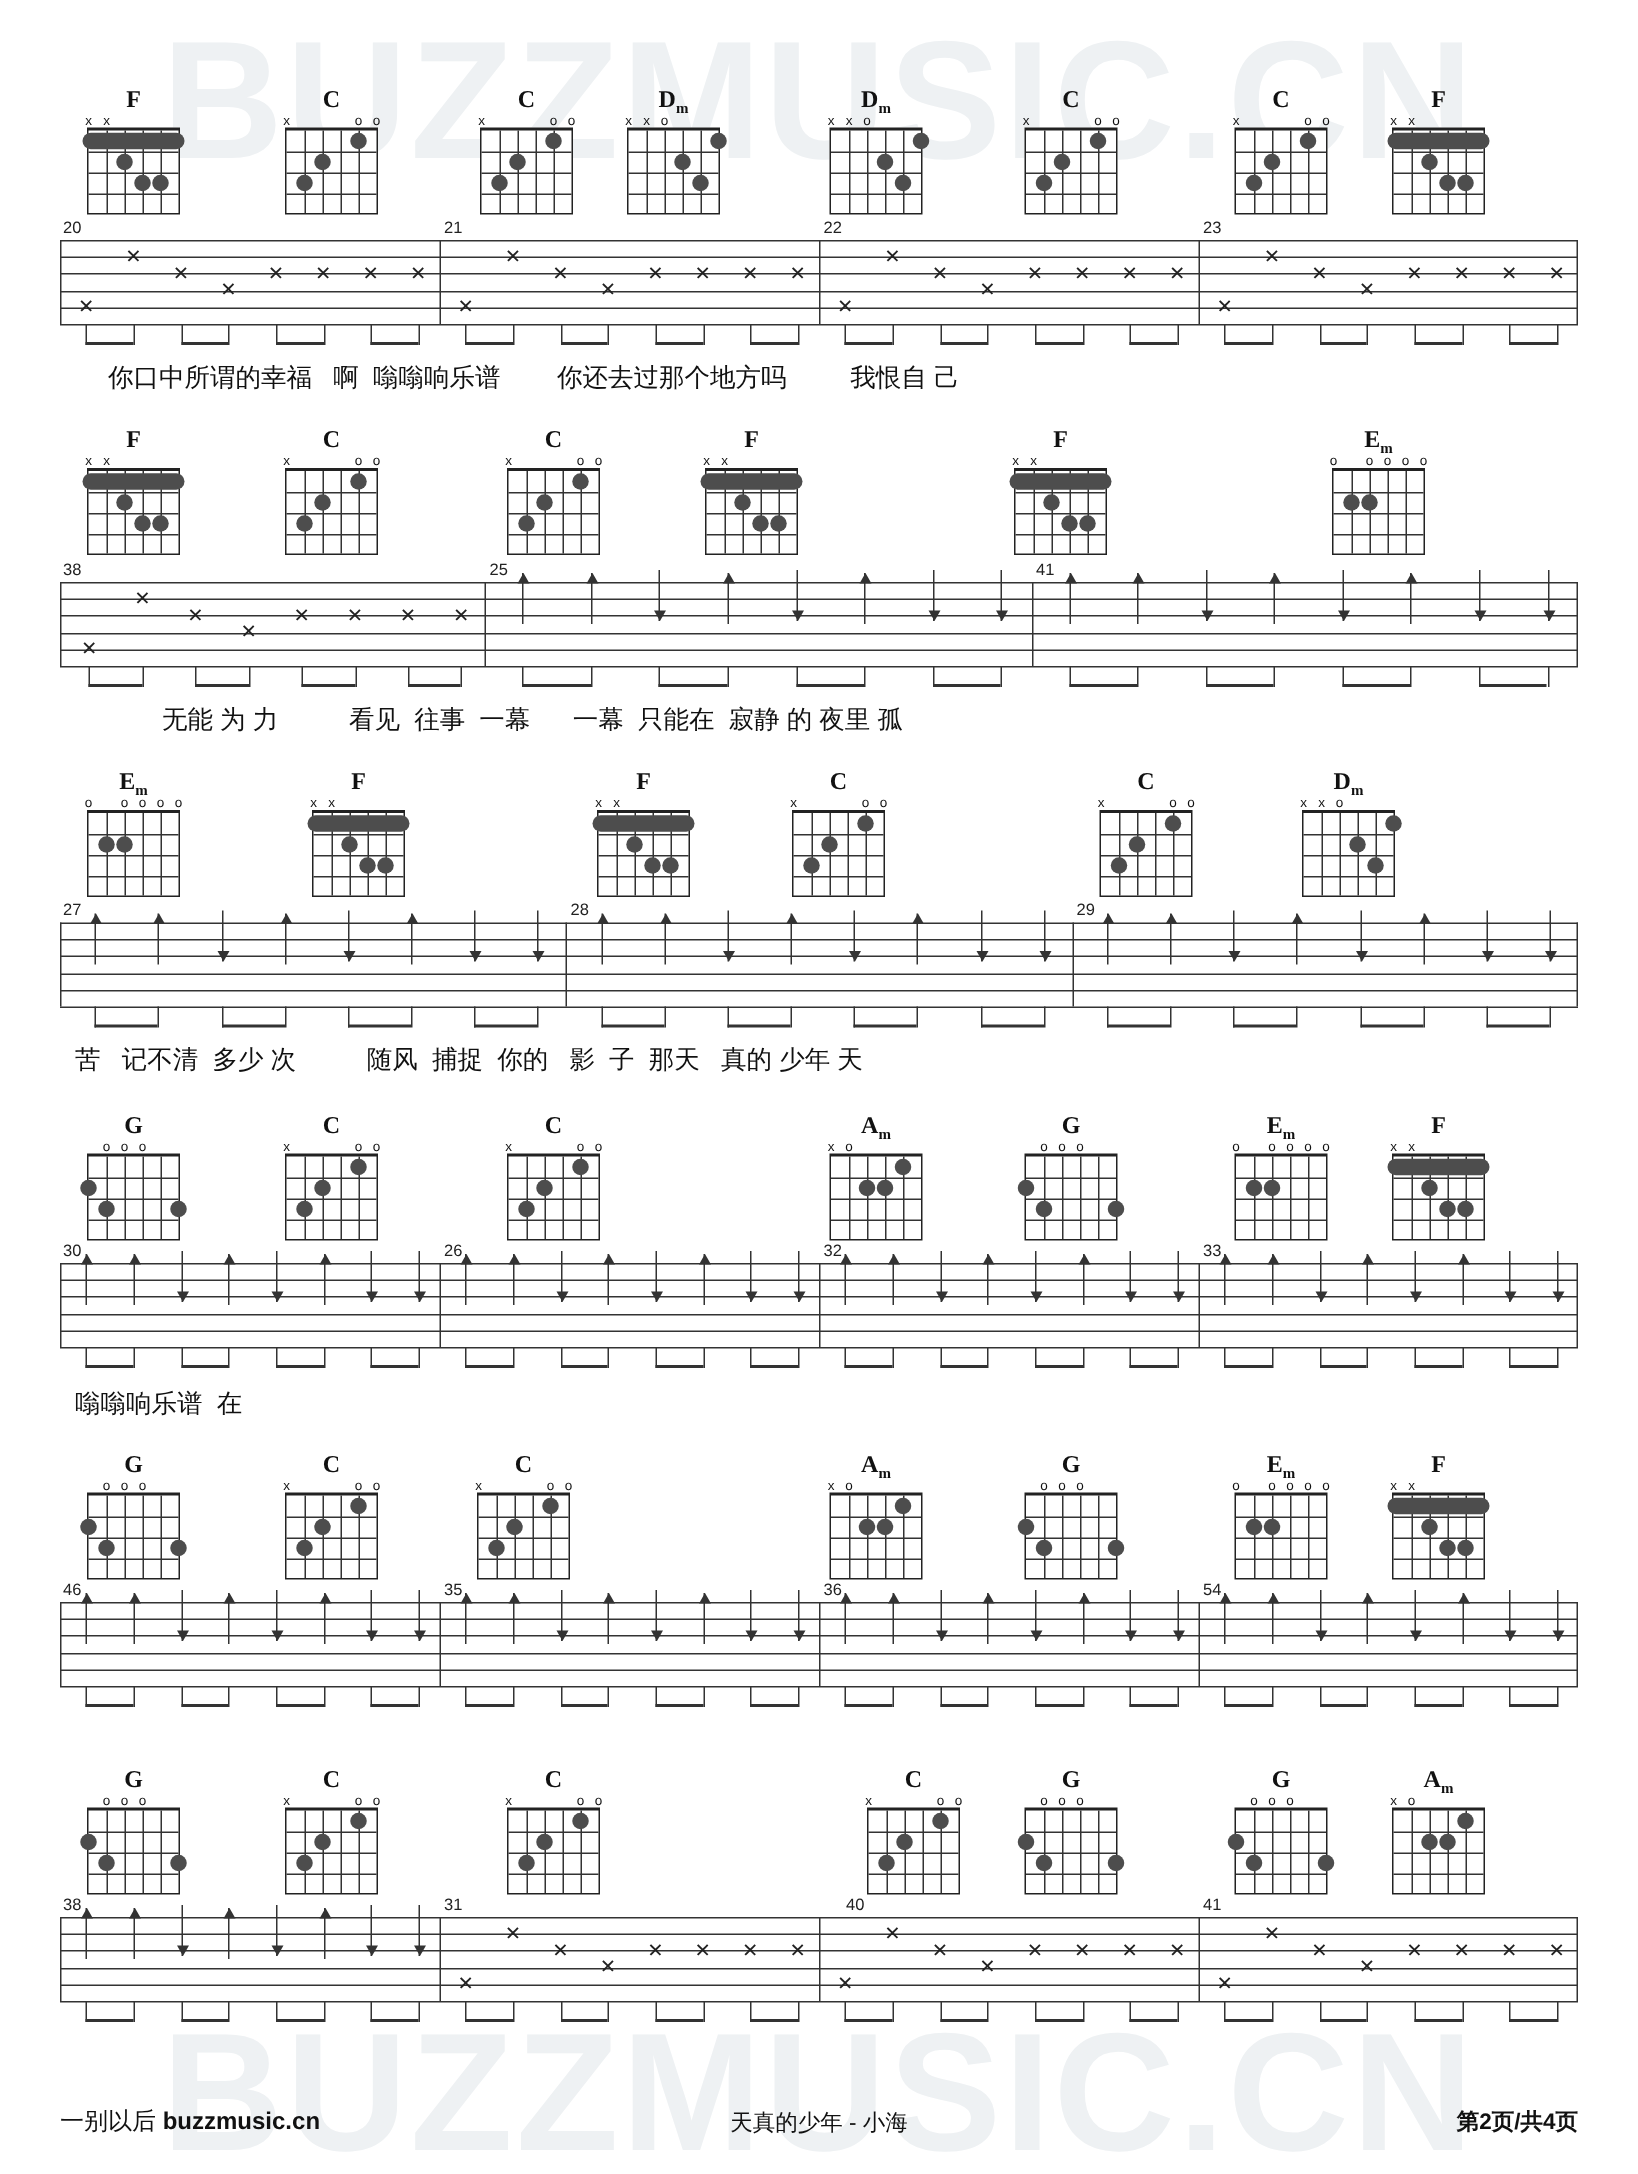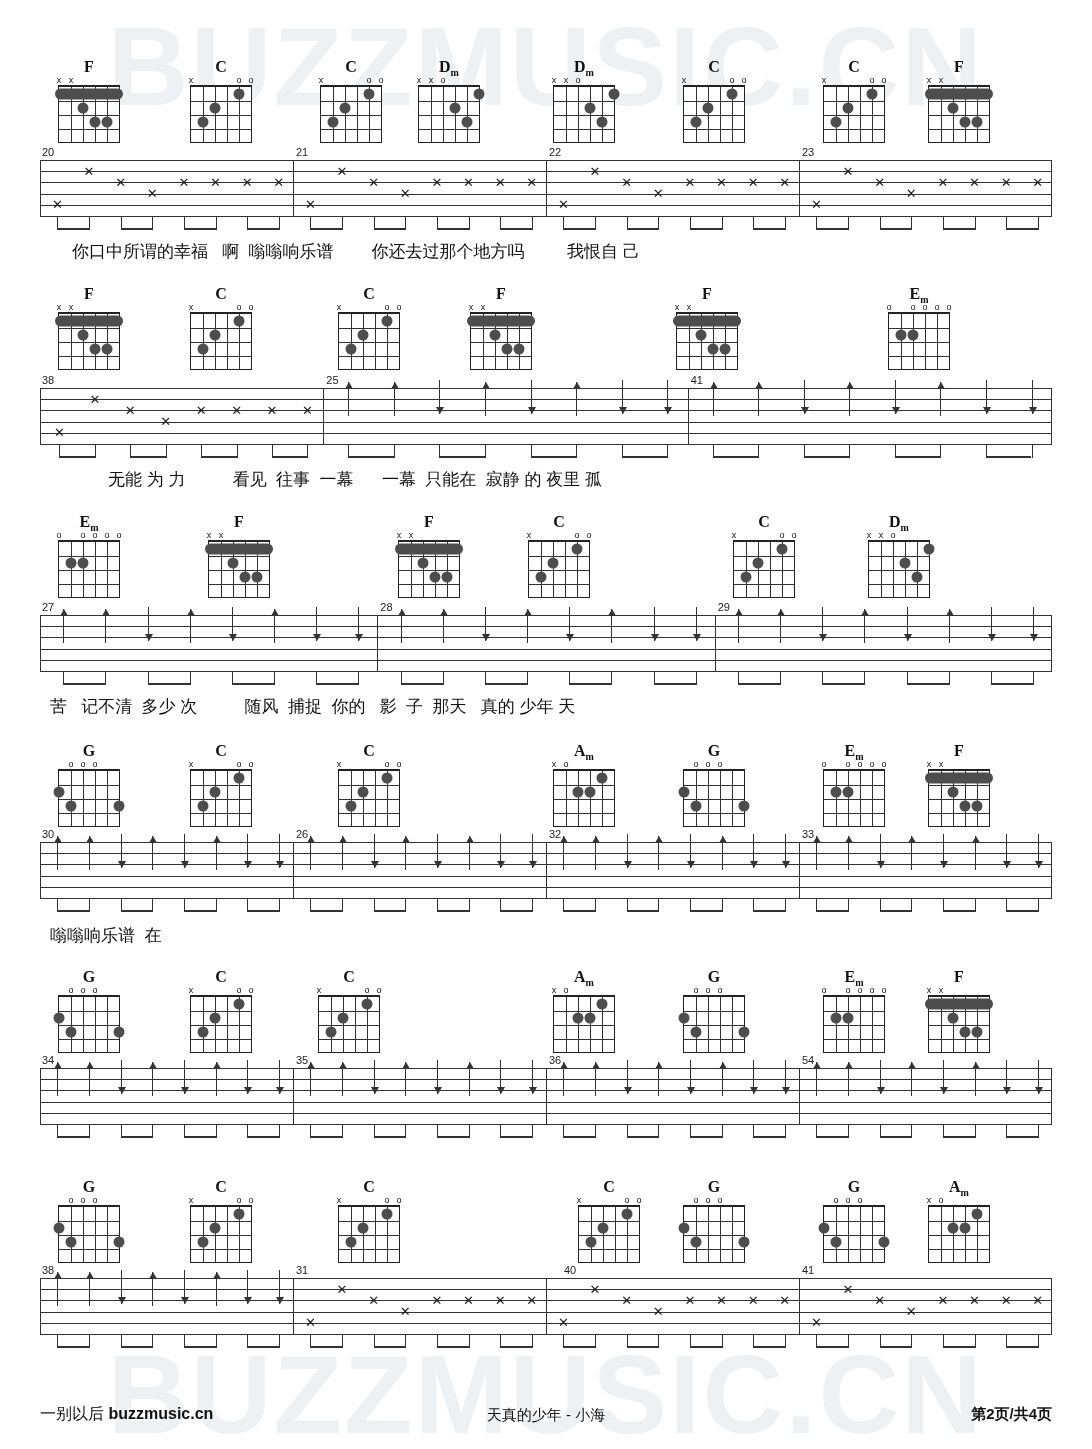--- a/index.html
+++ b/index.html
@@ -1379,21 +1379,21 @@
         <div class="sl" style="top:11.2px;width:1012px"></div>
         <div class="sl" style="top:22.4px;width:1012px"></div>
         <div class="sl" style="top:33.599999999999994px;width:1012px"></div>
         <div class="sl" style="top:44.8px;width:1012px"></div>
         <div class="sl" style="top:56px;width:1012px"></div>
         <div class="bar" style="left:0;top:0;height:56px"></div>
         <div class="bar" style="left:1011px;top:0;height:56px"></div>
         <div class="bar" style="left:253px;top:0;height:56px"></div>
         <div class="bar" style="left:506px;top:0;height:56px"></div>
         <div class="bar" style="left:759px;top:0;height:56px"></div>
-        <div class="num" style="left:2px;top:-14px">34</div>
+        <div class="num" style="left:2px;top:-14px">46</div>
         <div class="num" style="left:256px;top:-14px">35</div>
         <div class="num" style="left:509px;top:-14px">36</div>
         <div class="num" style="left:762px;top:-14px">54</div>
         <div class="stem" style="left:17.39375px;top:56px;height:14px"></div>
         <div class="stem" style="left:49.018750000000004px;top:56px;height:14px"></div>
         <div class="stem" style="left:80.64375px;top:56px;height:14px"></div>
         <div class="stem" style="left:112.26875px;top:56px;height:14px"></div>
         <div class="stem" style="left:143.89374999999998px;top:56px;height:14px"></div>
         <div class="stem" style="left:175.51874999999998px;top:56px;height:14px"></div>
         <div class="stem" style="left:207.14374999999998px;top:56px;height:14px"></div>

